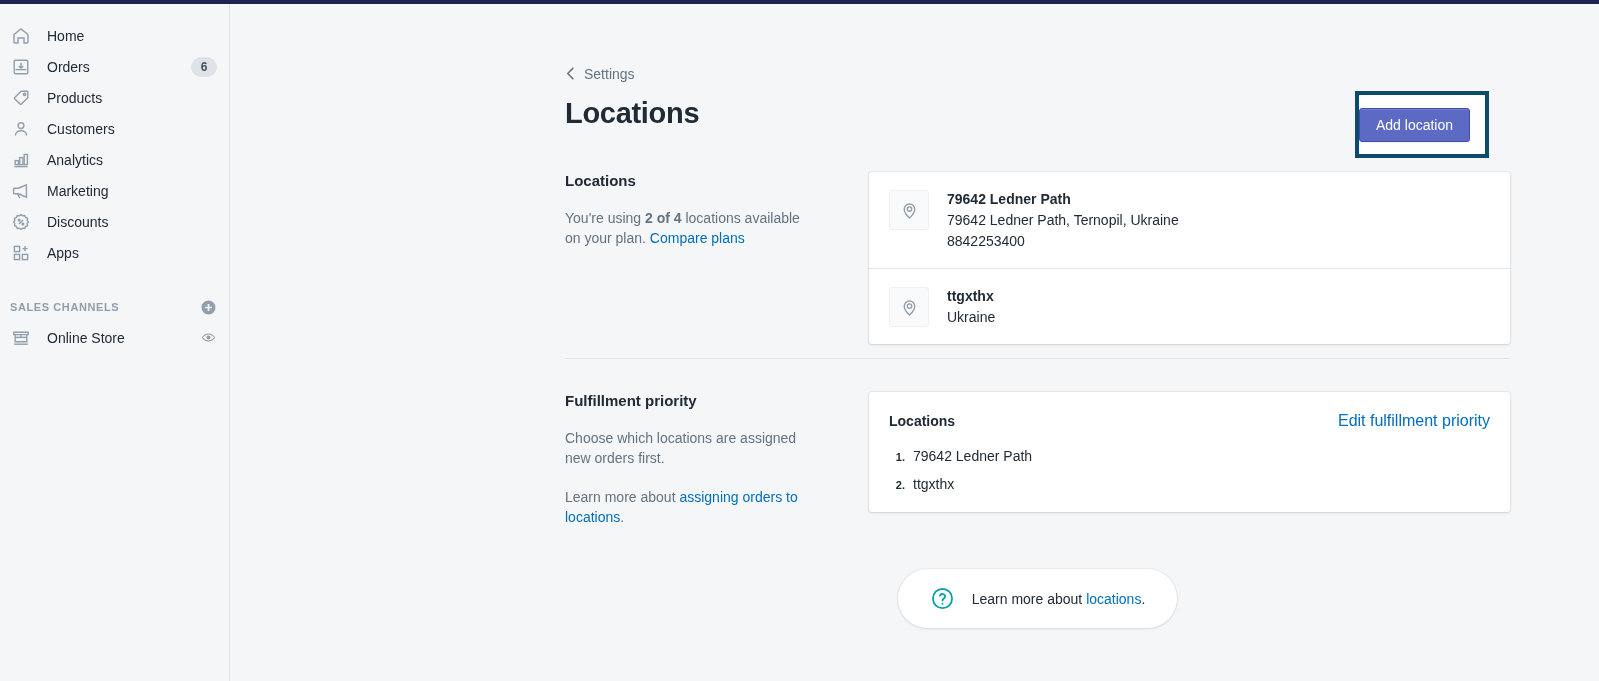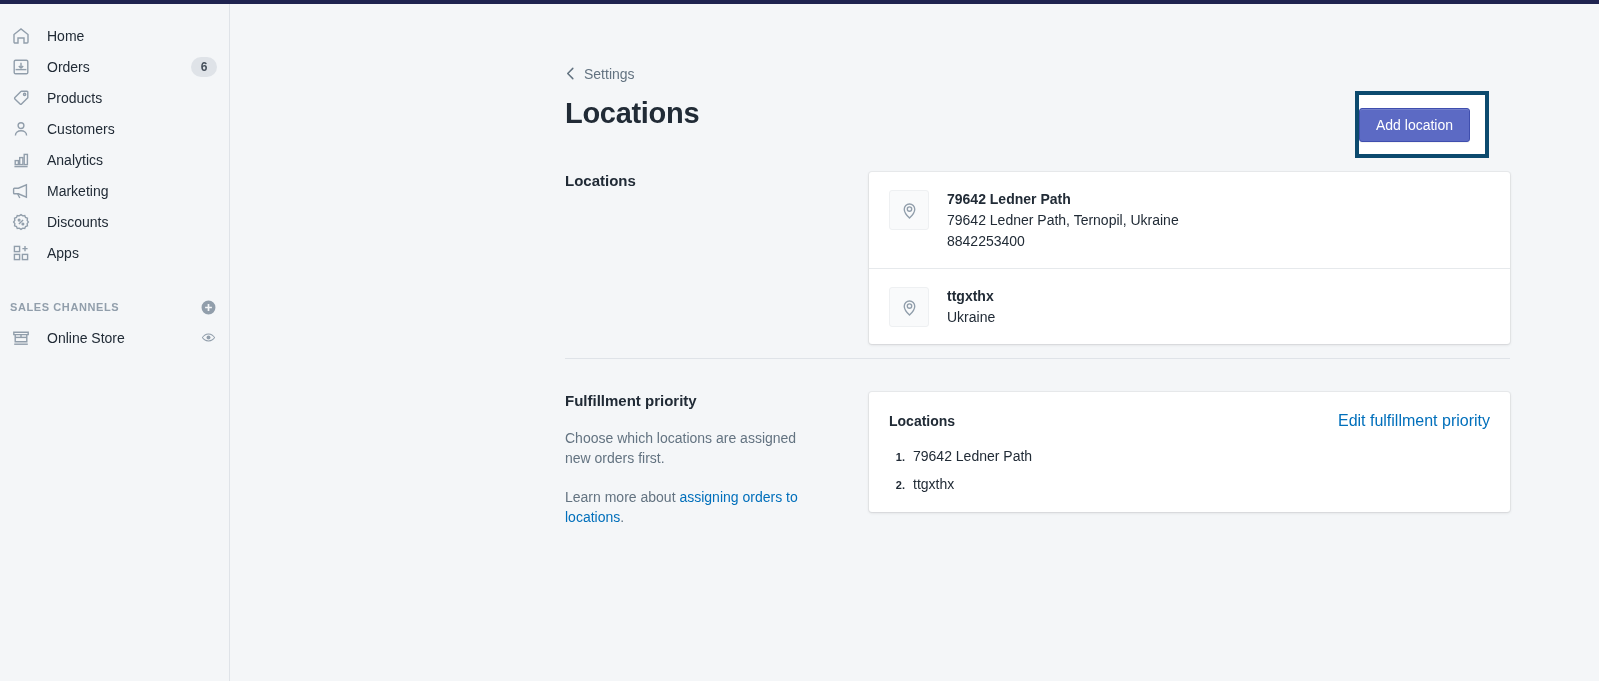--- a/index.html
+++ b/index.html
@@ -423,20 +423,23 @@
       <div class="page-title">Locations</div>
     </div>
 
     <div class="highlight-box">
       <button class="btn-primary">Add location</button>
     </div>
 
     <div class="section" style="top:128px;">
       <div class="sec-desc">
         <h3>Locations</h3>
+        <p>
+          <span>You're using </span><b>2 of 4</b><span> locations available on your plan. </span><a class="link">Compare plans</a>
+        </p>
       </div>
       <div class="sec-body">
         <div class="card">
 
           <div class="loc-row">
             <span class="pin-box">
               <svg width="21" height="21" viewBox="0 0 20 20" fill="none" stroke="currentColor" stroke-width="1.3">
                 <path d="M10 17.2s5-4.6 5-8.4a5 5 0 1 0-10 0c0 3.8 5 8.4 5 8.4z"></path>
                 <circle cx="10" cy="8.6" r="2.1"></circle>
               </svg>
@@ -488,15 +491,29 @@
             </li>
             <li>
               <span class="fp-num">2.</span>
               <span class="fp-name">ttgxthx</span>
             </li>
           </ul>
         </div>
       </div>
     </div>
 
+    <div class="help-wrap">
+      <div class="help-card">
+        <span class="help-icon">
+          <svg width="25" height="25" viewBox="0 0 24 24" fill="none" stroke="currentColor" stroke-width="1.7">
+            <circle cx="12" cy="12" r="9.2"></circle>
+            <path d="M9.5 9.3a2.6 2.6 0 0 1 5 .9c0 1.7-2.5 2-2.5 3.6" stroke-linecap="round"></path>
+            <circle cx="12" cy="17" r="0.95" fill="currentColor" stroke="none"></circle>
+          </svg>
+        </span>
+        <span class="help-text">
+          <span>Learn more about </span><a class="link">locations</a><span>.</span>
+        </span>
+      </div>
+    </div>
 
   </div>
 </div>
 
 </body></html>

